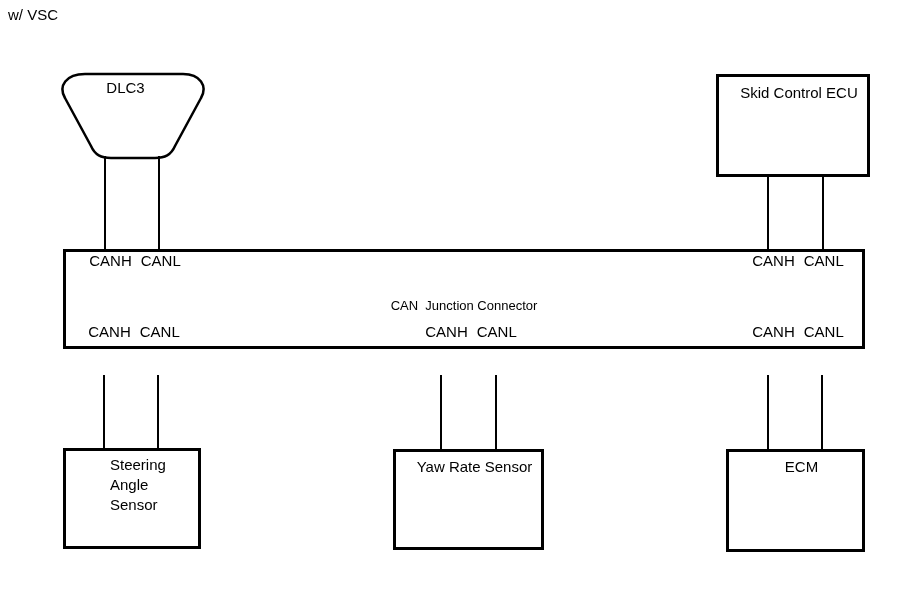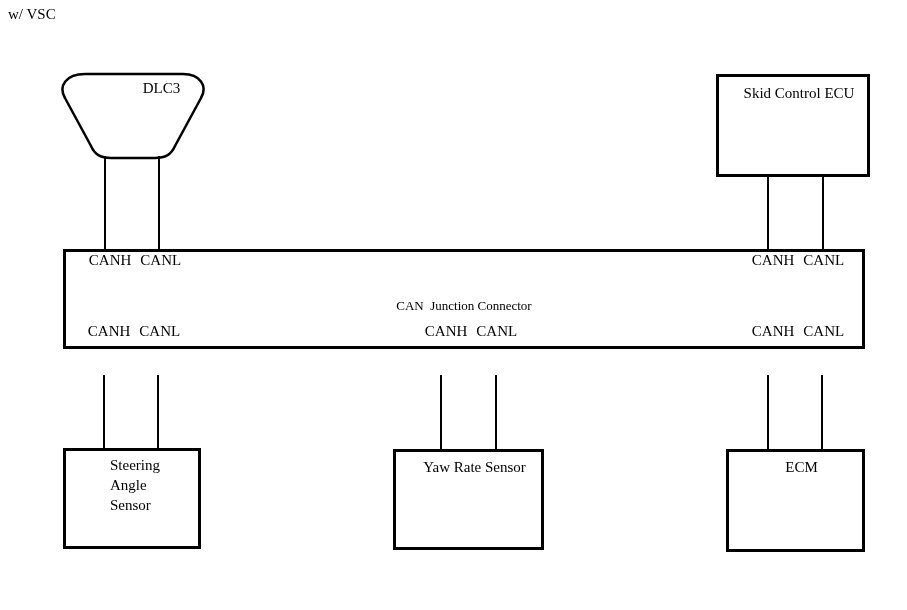--- a/index.html
+++ b/index.html
@@ -5,21 +5,21 @@
   html, body {
     margin: 0;
     padding: 0;
     background: #ffffff;
   }
   .canvas {
     position: relative;
     width: 907px;
     height: 610px;
     background: #ffffff;
-    font-family: Liberation Serif, serif;
+    font-family: Liberation Sans, sans-serif;
     color: #000000;
     overflow: hidden;
   }
   .note {
     position: absolute;
     left: 8px;
     top: 6px;
     font-size: 15px;
   }
   .wires-layer {
@@ -40,21 +40,20 @@
     position: absolute;
     font-size: 15px;
     line-height: 18px;
     white-space: nowrap;
   }
   .dlc3-label {
     left: 63px;
     top: 79px;
     width: 125px;
     text-align: center;
-    padding-left: 36px;
   }
   .box {
     position: absolute;
     border: 3px solid #000000;
     background: #ffffff;
     box-sizing: border-box;
   }
   .skid-box    { left: 716px; top: 74px;  width: 154px; height: 103px; }
   .junction-box{ left: 63px;  top: 249px; width: 802px; height: 100px; }
   .steering-box{ left: 63px;  top: 448px; width: 138px; height: 101px; padding-left: 33px; }

